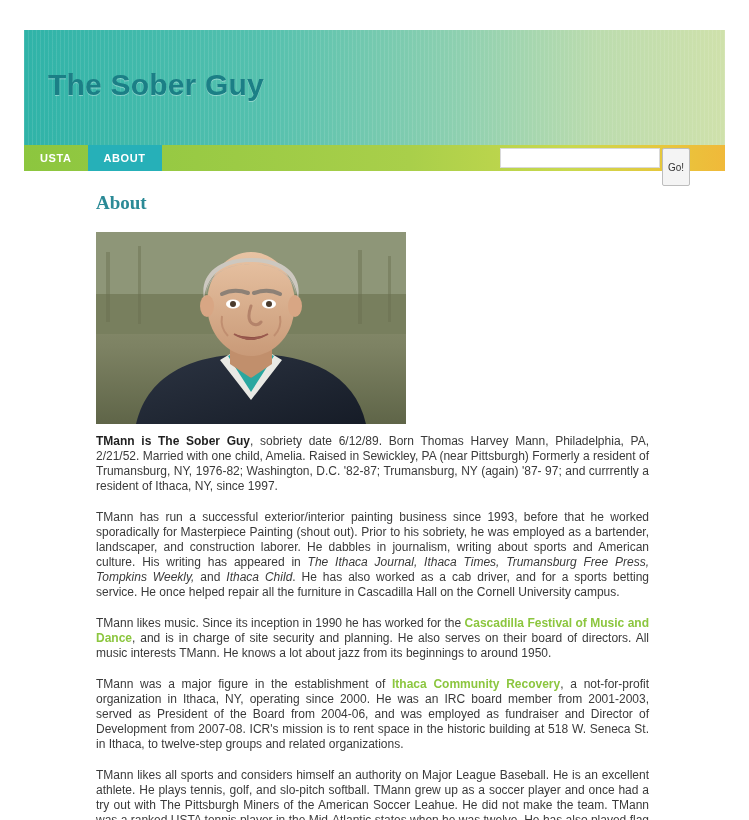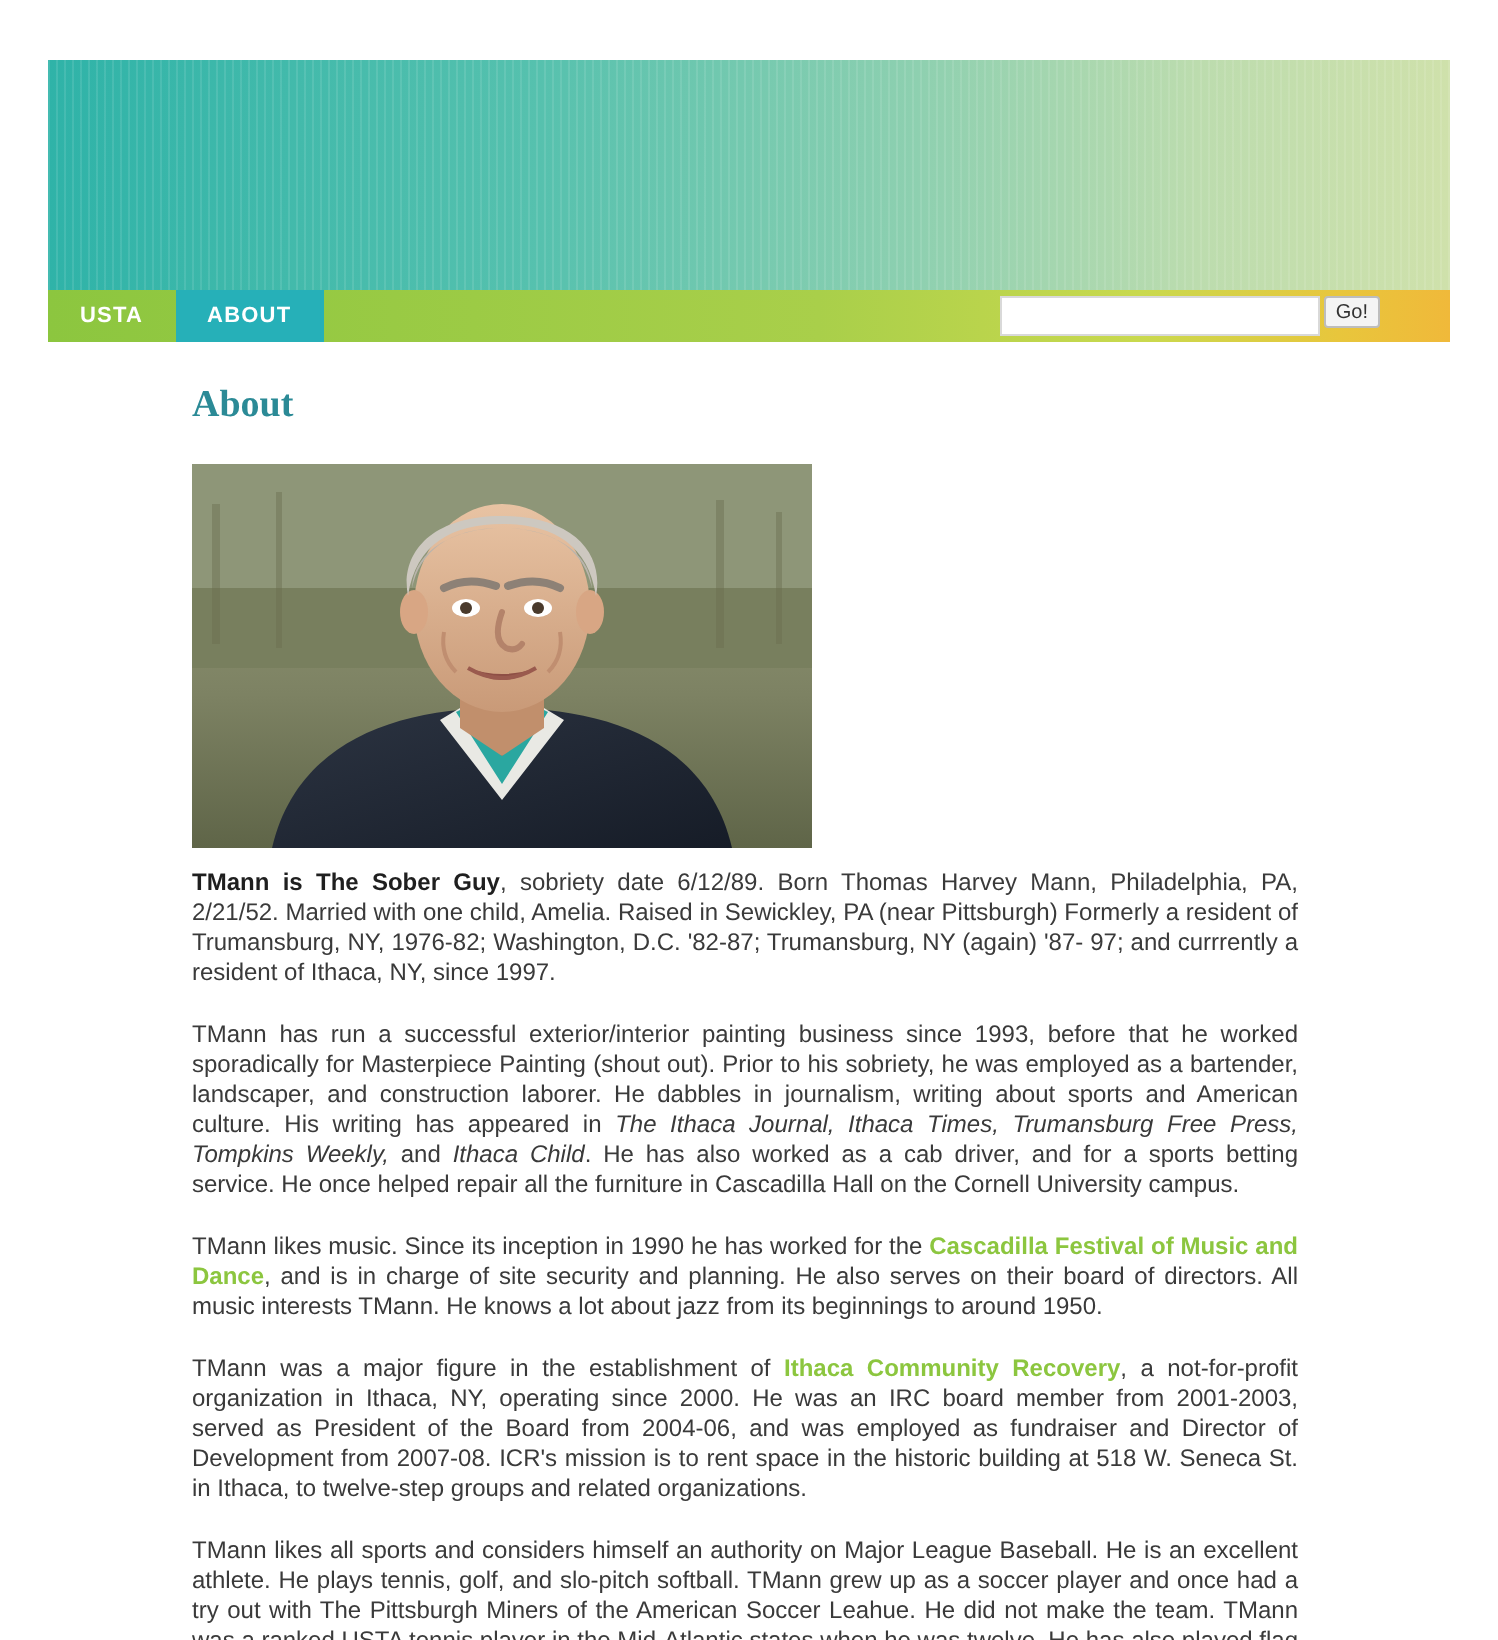--- a/index.html
+++ b/index.html
@@ -91,21 +91,21 @@
     border: 1px solid #d9d9d9;
     background: #ffffff;
     font-size: 11px;
     padding: 0 4px;
     outline: none;
     font-family: "Liberation Sans", sans-serif;
     color: #333;
   }
   .search-go {
     margin-left: 2px;
-    height: 16px;
+    height: 38px;
     padding: 0 5px;
     font-size: 10px;
     background: #f4f4f4;
     border: 1px solid #bdbdbd;
     border-radius: 2px;
     color: #333;
     cursor: pointer;
     font-family: "Liberation Sans", sans-serif;
   }
 
@@ -147,20 +147,21 @@
     font-weight: bold;
     text-decoration: none;
   }
 </style>
 </head>
 <body>
 
 <div id="page">
 
   <div class="banner"></div>
+  <div class="site-title">The Sober Guy</div>
 
   <div class="navbar"></div>
   <div class="nav-items">
     <div class="nav-item">USTA</div>
     <div class="nav-item active">ABOUT</div>
   </div>
 
   <div class="search-wrap">
     <input class="search-input" type="text" placeholder="" style="">
     <button class="search-go">Go!</button>

